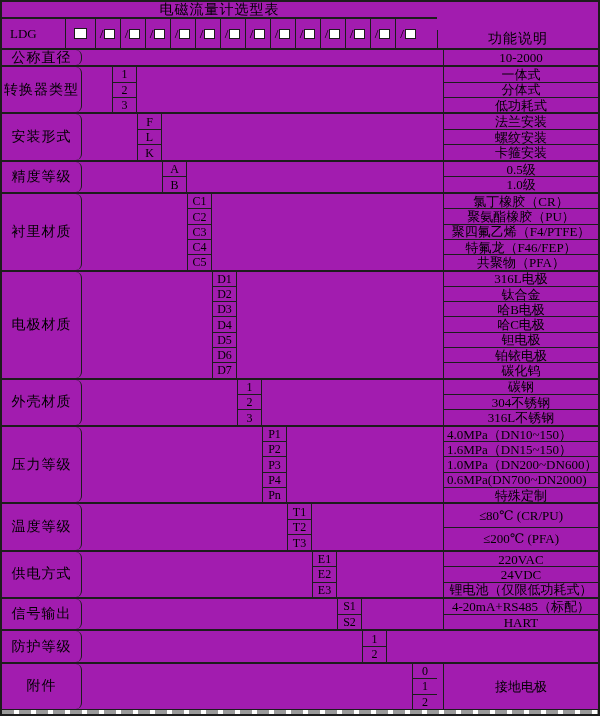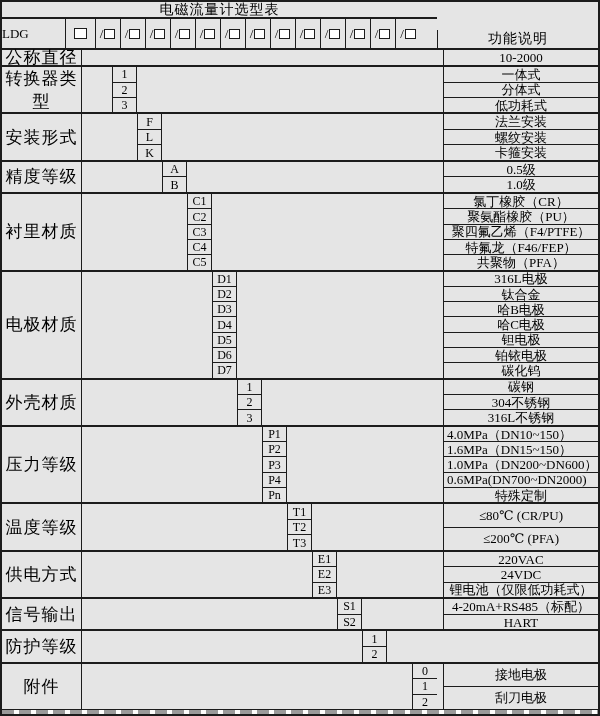--- a/index.html
+++ b/index.html
@@ -2,36 +2,36 @@
 <html><head>
 <meta charset="utf-8">
 <style>
   * { box-sizing: border-box; margin: 0; padding: 0; }
   html, body { background: #ffffff; }
   body { font-family: "Liberation Serif", "DejaVu Serif", serif; color: #000; }
 
   .tbl {
     width: 600px; height: 716px;
     border: 2px solid #1c1c1c;
-    background: #e5e5e5;
+    background: #a21caf;
     display: flex; flex-direction: column;
   }
 
   
   .hdr { display: flex; flex: 0 0 36px; }
   .hdr-left { width: 435px; display: flex; flex-direction: column; }
   .title-cell {
     height: 17px; border-bottom: 2px solid #1c1c1c;
     display: flex; align-items: center; justify-content: center;
     font-size: 14px; letter-spacing: 1px;
   }
   .model-row { flex: 1; display: flex; align-items: stretch; }
   .model-prefix {
     width: 64px; border-right: 1px solid #1c1c1c;
-    display: flex; align-items: center; padding-left: 0; font-size: 13px;
+    display: flex; align-items: center; padding-left: 8px; font-size: 13px;
   }
   .model-base {
     width: 30px; border-right: 1px solid #1c1c1c;
     display: flex; align-items: center; justify-content: center;
   }
   .model-seg {
     width: 25px; border-right: 1px solid #1c1c1c;
     display: flex; align-items: center; justify-content: center;
     font-size: 12px; overflow: hidden;
   }
@@ -46,21 +46,21 @@
     flex: 1; border-left: 1px solid #1c1c1c;
     display: flex; align-items: center; justify-content: center;
     font-size: 14px; letter-spacing: 1px; margin-top: 28px;
   }
 
   
   .section { display: flex; align-items: stretch; border-top: 2px solid #1c1c1c; min-height: 0; }
   .label-cell {
     width: 80px; border-right: 1px solid #1c1c1c;
     display: flex; align-items: center; justify-content: center;
-    font-size: 17px; letter-spacing: 1px; text-align: center;
+    font-size: 14px; letter-spacing: 1px; text-align: center; border-radius: 6px;
   }
   .gap { flex: 0 0 auto; }
   .rgap { flex: 1 1 0; }
   .codecol { display: flex; flex-direction: column; flex: 0 0 auto; }
   .codecol.stair { width: 25px; border-left: 1px solid #1c1c1c; border-right: 1px solid #1c1c1c; }
   .codecol.stair.no-right { border-right: none; }
   .codecol.dncol { width: 30px; border-right: 1px solid #1c1c1c; margin-top: 25px; }
   .code-cell {
     flex: 1 1 0; border-bottom: 1px solid #1c1c1c;
     display: flex; align-items: center; justify-content: center;
@@ -340,17 +340,16 @@
       <div class="label-cell">附件</div>
       <div class="gap" style="width: 330px;"></div>
       <div class="codecol stair no-right">
         <div class="code-cell">0</div>
         <div class="code-cell">1</div>
         <div class="code-cell">2</div>
       </div>
       <div class="rgap"></div>
       <div class="desc-col">
         <div class="desc-cell">接地电极</div>
-        <div class="desc-cell">刮刀电极</div>
       </div>
     </div>
     <div class="bottom-strip"></div>
 </div>
 
 </body></html>

